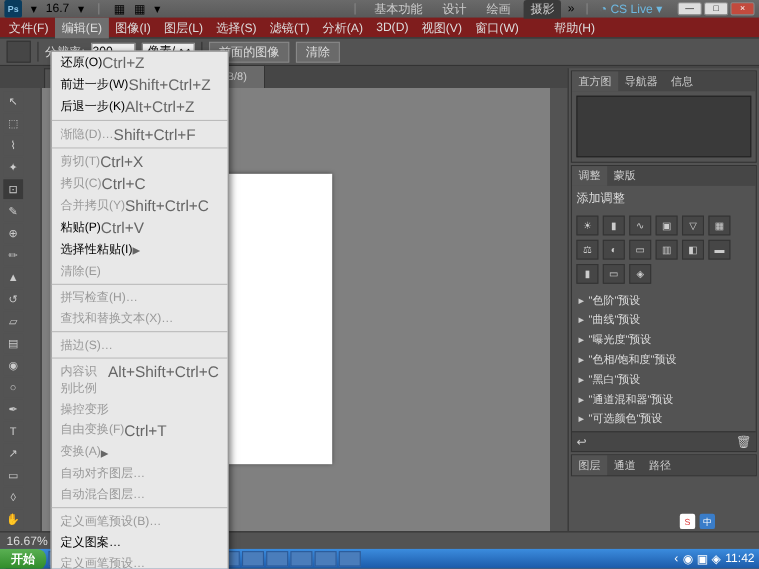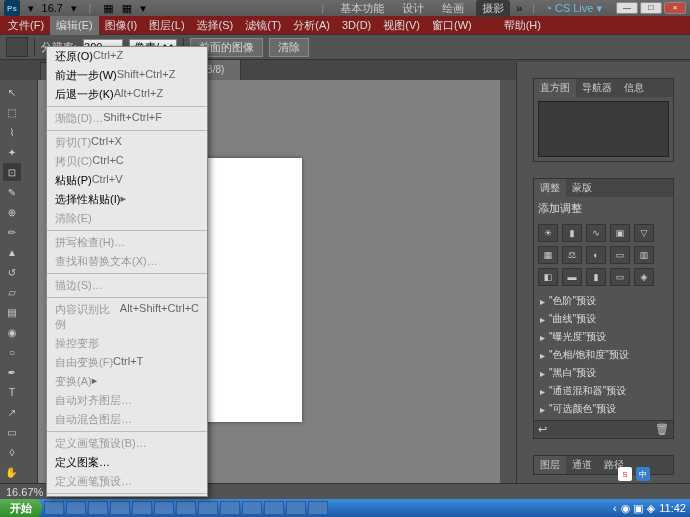--- a/index.html
+++ b/index.html
@@ -35,42 +35,42 @@
 .tool.sel{background:#3a3a3a;}
 .tool-row{display:flex;flex-wrap:wrap;padding:2px;}
 .swatch{width:28px;height:28px;margin:4px;position:relative;}
 .swatch .fg{position:absolute;width:16px;height:16px;background:#000;border:1px solid #888;}
 .dropdown{position:absolute;top:46px;left:46px;width:162px;background:#e8e8e8;border:1px solid #888;box-shadow:2px 2px 6px rgba(0,0,0,.5);z-index:100;}
 .dd-item{padding:2px 8px;display:flex;color:#000;font-size:10px;}
 .dd-item.disabled{color:#999;}
 .dd-item.hl{background:#3875d7;color:#fff;}
 .dd-sep{height:1px;background:#bbb;margin:2px 0;}
 .rightpanels{position:absolute;top:62px;right:0;width:174px;bottom:34px;background:#535353;border-left:1px solid #333;}
-.panel{border:1px solid #333;margin:16px;background:#535353;}
+.panel{border:1px solid #333;margin:2px;background:#535353;}
 .panel-tabs{display:flex;background:#464646;}
 .ptab{padding:2px 6px;color:#ccc;font-size:10px;}
 .ptab.active{background:#535353;}
 .panel-body{padding:4px;min-height:50px;}
 .histo{height:56px;background:#3a3a3a;border:1px solid #222;}
 .adj-title{color:#ddd;padding:4px;}
 .adj-icons{display:flex;flex-wrap:wrap;gap:4px;padding:4px;}
 .adj-icon{width:20px;height:18px;background:#464646;border:1px solid #333;color:#ccc;font-size:9px;display:flex;align-items:center;justify-content:center;}
 .preset-list{padding:2px;}
 .preset{padding:2px 4px;color:#ddd;font-size:10px;display:flex;align-items:center;}
 .preset::before{content:"▸";margin-right:4px;color:#ccc;}
 .panel-foot{height:18px;background:#464646;border-top:1px solid #333;display:flex;justify-content:space-between;padding:2px 4px;}
 .foot-icon{width:14px;height:14px;color:#ccc;}
 .statusbar{position:absolute;bottom:18px;left:0;right:0;height:16px;background:#535353;border-top:1px solid #333;display:flex;align-items:center;padding:0 6px;color:#ddd;font-size:10px;}
 .status-sep{margin:0 12px;color:#888;}
 .taskbar{position:absolute;bottom:0;left:0;right:0;height:18px;background:linear-gradient(#3b8cde,#1c5aa8);display:flex;align-items:center;}
 .start{background:linear-gradient(#5ab053,#2e8a28);padding:2px 10px;color:#fff;font-weight:bold;border-radius:0 8px 8px 0;}
 .task{width:20px;height:14px;background:#4a7dbb;margin-left:2px;border:1px solid #2a5a99;}
 .tray{margin-left:auto;display:flex;align-items:center;gap:4px;padding:0 4px;color:#fff;font-size:9px;}
 .cslive{color:#6eb8e0;}
-.dd-shortcut{color:#666;font-size:11px;}
+.dd-shortcut{color:#666;font-size:14px;}
 .dd-item.hl .dd-shortcut{color:#fff;}
 .systray-row{position:absolute;bottom:36px;right:40px;display:flex;gap:4px;}
 .tray-icon{width:14px;height:14px;background:#fff;border-radius:2px;font-size:8px;display:flex;align-items:center;justify-content:center;}
 </style>
 </head>
 <body>
 
 <div class="titlebar">
   <div class="ps-icon">Ps</div>
   <div class="tb-group">
@@ -182,20 +182,24 @@
     </div>
     <div class="dd-sep"></div>
     <div class="dd-item disabled">
       <span>剪切(T)</span>
       <span class="dd-shortcut">Ctrl+X</span>
     </div>
     <div class="dd-item disabled">
       <span>拷贝(C)</span>
       <span class="dd-shortcut">Ctrl+C</span>
     </div>
+    <div class="dd-item disabled">
+      <span>合并拷贝(Y)</span>
+      <span class="dd-shortcut">Shift+Ctrl+C</span>
+    </div>
     <div class="dd-item">
       <span>粘贴(P)</span>
       <span class="dd-shortcut">Ctrl+V</span>
     </div>
     <div class="dd-item">
       <span>选择性粘贴(I)</span>
       <span class="dd-shortcut">▸</span>
     </div>
     <div class="dd-item disabled">
       <span>清除(E)</span>

